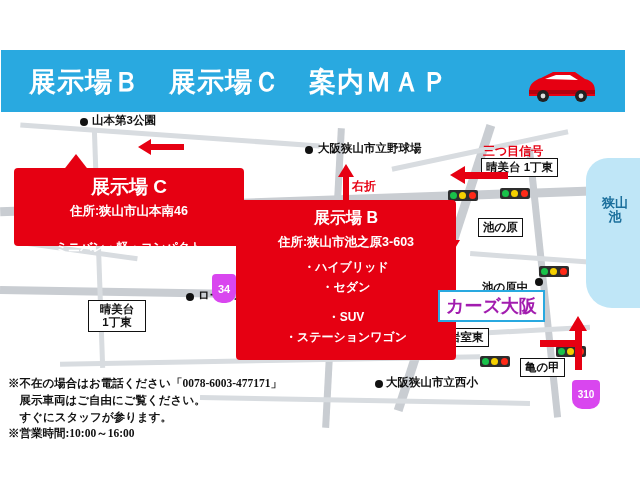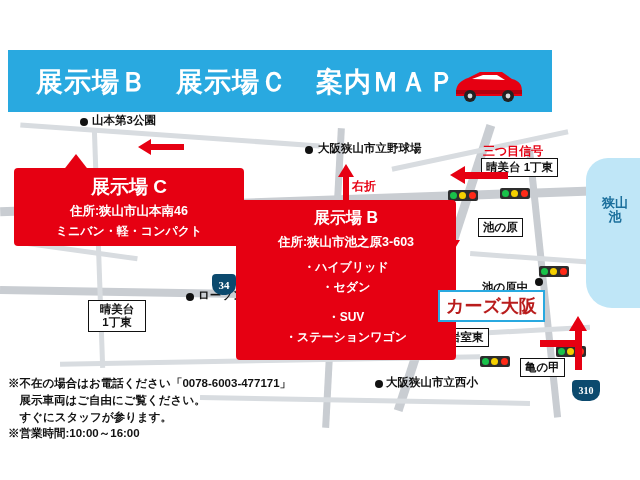--- a/index.html
+++ b/index.html
@@ -8,21 +8,21 @@
 
   
   .bar{position:absolute;left:0;width:640px;background:#ffffff;}
   .bar.top{top:0;height:28px;}
   .bar.bottom{bottom:0;height:32px;}
 
   
   #map{position:absolute;left:0;top:28px;width:640px;height:420px;background:#ffffff;overflow:hidden;}
 
   
-  .header{position:absolute;left:8px;top:22px;width:544px;height:62px;background:#29a9e0;}
+  .header{position:absolute;left:1px;top:22px;width:624px;height:62px;background:#29a9e0;}
   .header .title{position:absolute;left:28px;top:14px;color:#ffffff;font-size:27px;font-weight:bold;letter-spacing:1px;white-space:nowrap;}
 
   
   .car{position:absolute;right:26px;top:16px;width:76px;height:38px;}
 
   
   .pond{position:absolute;right:0;top:130px;width:54px;height:150px;background:#bfe6f7;border-radius:22px 0 0 26px;}
   .pond-label{position:absolute;right:12px;top:168px;color:#1b6f9c;font-size:13px;font-weight:bold;line-height:1.05;text-align:center;width:26px;}
 
   
@@ -43,33 +43,33 @@
   .callout .li{font-size:12px;text-align:center;}
 
   
   .signal{position:absolute;width:30px;height:11px;background:#2d2d2d;border-radius:2px;display:flex;align-items:center;justify-content:space-around;padding:0 1px;box-sizing:border-box;}
   .signal i{display:block;width:7px;height:7px;border-radius:50%;}
   .signal i.g{background:#19c24a;}
   .signal i.y{background:#f5d000;}
   .signal i.r{background:#ff2a17;}
 
   
-  .shield{position:absolute;width:24px;height:21px;background:#0c4a6e;color:#fff;font-size:11px;font-weight:bold;display:flex;align-items:center;justify-content:center;border-radius:4px 4px 10px 10px;font-family:Liberation Serif, serif;}
+  .shield{position:absolute;width:24px;height:29px;background:#d946ef;color:#fff;font-size:11px;font-weight:bold;display:flex;align-items:center;justify-content:center;border-radius:4px 4px 10px 10px;}
 
   
   .arrowbar{position:absolute;background:#e60012;}
   .arrowhead{position:absolute;width:0;height:0;}
 
   .red-t{position:absolute;color:#e60012;font-weight:bold;font-size:12px;white-space:nowrap;}
 
   
-  .cars{position:absolute;background:#ffffff;border:2.5px solid #29a9e0;color:#b91c1c;font-weight:bold;font-size:18px;padding:2px 6px;white-space:nowrap;}
-
-  
-  .notes{position:absolute;left:8px;bottom:6px;font-size:11.5px;color:#111;line-height:1.45;font-weight:bold;}
+  .cars{position:absolute;background:#ffffff;border:2.5px solid #29a9e0;color:#a21caf;font-weight:bold;font-size:18px;padding:2px 6px;white-space:nowrap;}
+
+  
+  .notes{position:absolute;left:8px;bottom:6px;font-size:11.5px;color:#111;line-height:1.45;font-weight:bold;font-family:Liberation Serif, serif;}
   .notes div{white-space:nowrap;}
 </style>
 </head>
 <body>
 
 <div id="stage">
 
   <div class="bar top"></div>
   <div class="bar bottom"></div>
 
@@ -182,21 +182,21 @@
     <div class="arrowbar" style="left:447px;top:180px;width:7px;height:34px;"></div>
     <div class="arrowhead" style="left:442px;top:212px;border-left:9px solid transparent;border-right:9px solid transparent;border-top:15px solid #e60012;"></div>
 
     <div class="arrowbar" style="left:575px;top:300px;width:7px;height:42px;"></div>
     <div class="arrowhead" style="left:569px;top:288px;border-left:9px solid transparent;border-right:9px solid transparent;border-bottom:15px solid #e60012;"></div>
     <div class="arrowbar" style="left:540px;top:312px;width:40px;height:7px;"></div>
 
     <div class="callout" style="left:14px;top:140px;width:230px;height:72px;padding-top:6px;">
       <div class="ttl">展示場 C</div>
       <div class="sub" style="margin-top:3px;">住所:狭山市山本南46</div>
-      <div class="li" style="margin-top:3px;">ミニバン・軽・コンパクト</div>
+      <div class="li" style="margin-top:19px;">ミニバン・軽・コンパクト</div>
     </div>
     <div class="arrowhead" style="left:62px;top:126px;border-left:14px solid transparent;border-right:14px solid transparent;border-bottom:18px solid #e60012;"></div>
 
     <div class="callout" style="left:236px;top:172px;width:220px;height:152px;padding-top:8px;">
       <div class="ttl" style="font-size:16px;">展示場 B</div>
       <div class="sub" style="margin-top:5px;">住所:狭山市池之原3-603</div>
       <div class="li" style="margin-top:8px;">・ハイブリッド</div>
       <div class="li" style="margin-top:3px;">・セダン</div>
       <div class="li" style="margin-top:13px;">・SUV</div>
       <div class="li" style="margin-top:3px;">・ステーションワゴン</div>

